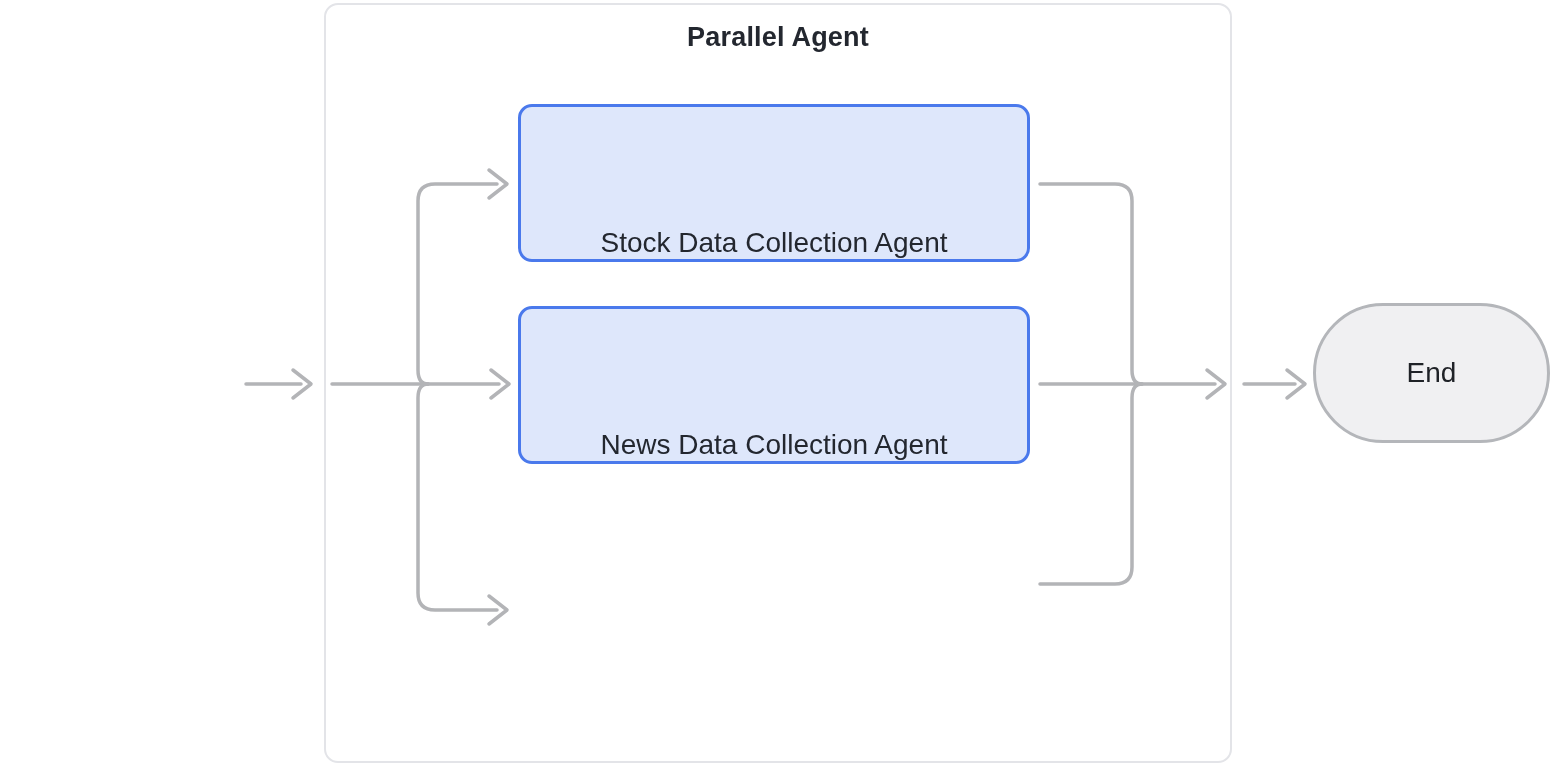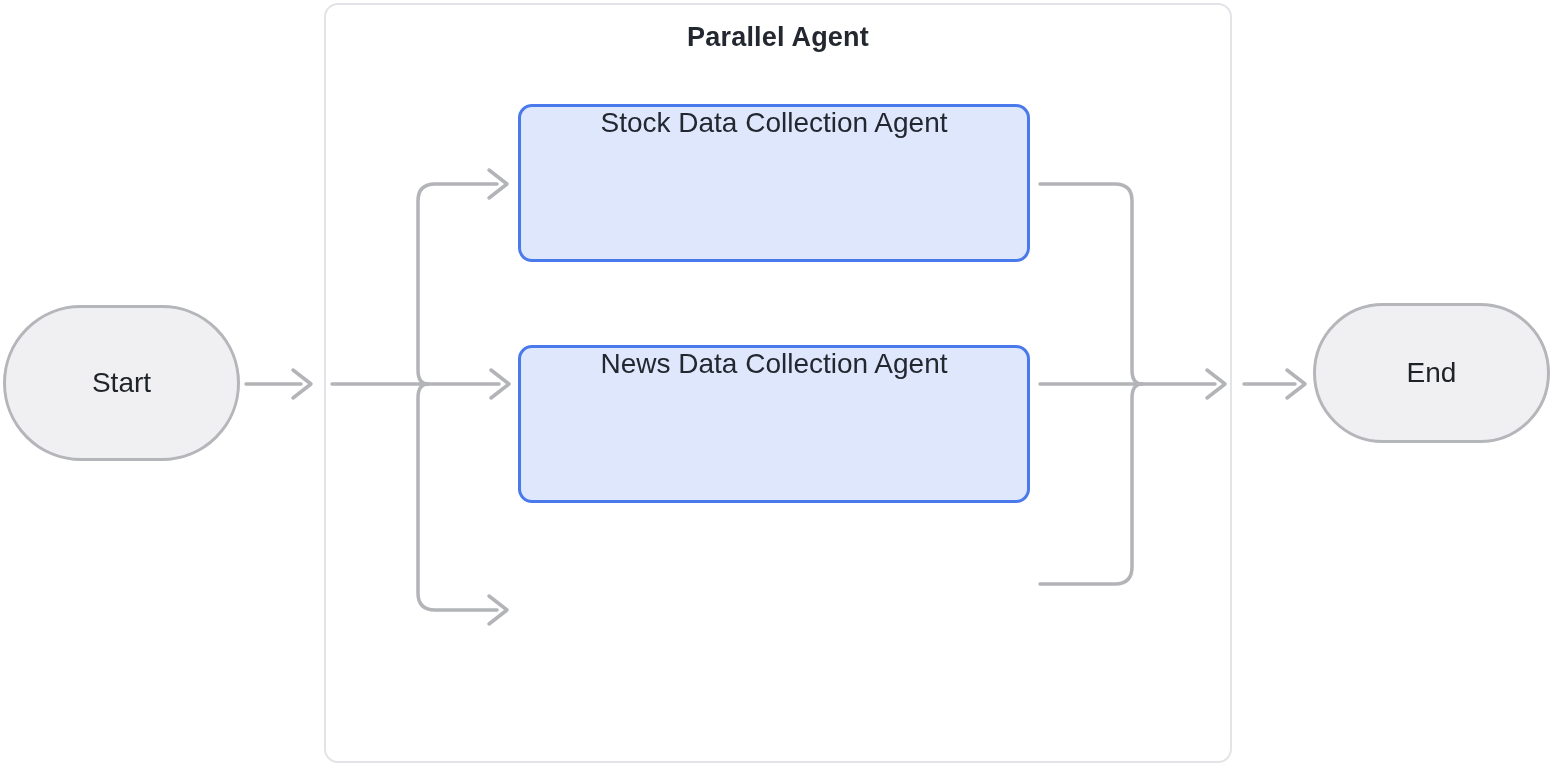--- a/index.html
+++ b/index.html
@@ -51,27 +51,27 @@
   .agent {
     position: absolute;
     left: 518px;
     width: 512px;
     height: 158px;
     box-sizing: border-box;
     background: #dee7fb;
     border: 3px solid #4a79ec;
     border-radius: 14px;
     display: flex;
-    align-items: flex-start;
+    align-items: flex-end;
     justify-content: center;
     font-size: 28px;
     color: #23272f;
   }
   .agent-1 { top: 104px; }
-  .agent-2 { top: 306px; margin-top: 39px; }
+  .agent-2 { top: 306px; }
   .agent-3 { top: 504px; }
   .terminal {
     position: absolute;
     box-sizing: border-box;
     background: #f0f0f2;
     border: 3px solid #b4b6ba;
     border-radius: 80px;
     display: flex;
     align-items: center;
     justify-content: center;
@@ -114,23 +114,20 @@
 
     <path class="edge" d="M 1040 584 L 1115 584 Q 1132 584 1132 567 L 1132 398 C 1132 390 1134 384 1142 384"></path>
 
     <path class="edge" d="M 1040 384 H 1215"></path>
     <path class="edge" d="M 1207 370 L 1225 384 L 1207 398"></path>
 
     <path class="edge" d="M 1244 384 H 1295"></path>
     <path class="edge" d="M 1287 370 L 1305 384 L 1287 398"></path>
   </svg>
 
-  <div class="terminal terminal-start">
-    <span>Start</span>
-  </div>
 
   <div class="terminal terminal-end">
     <span>End</span>
   </div>
 
   <div class="agent agent-1">
     <span>Stock Data Collection Agent</span>
   </div>
 
   <div class="agent agent-2">

